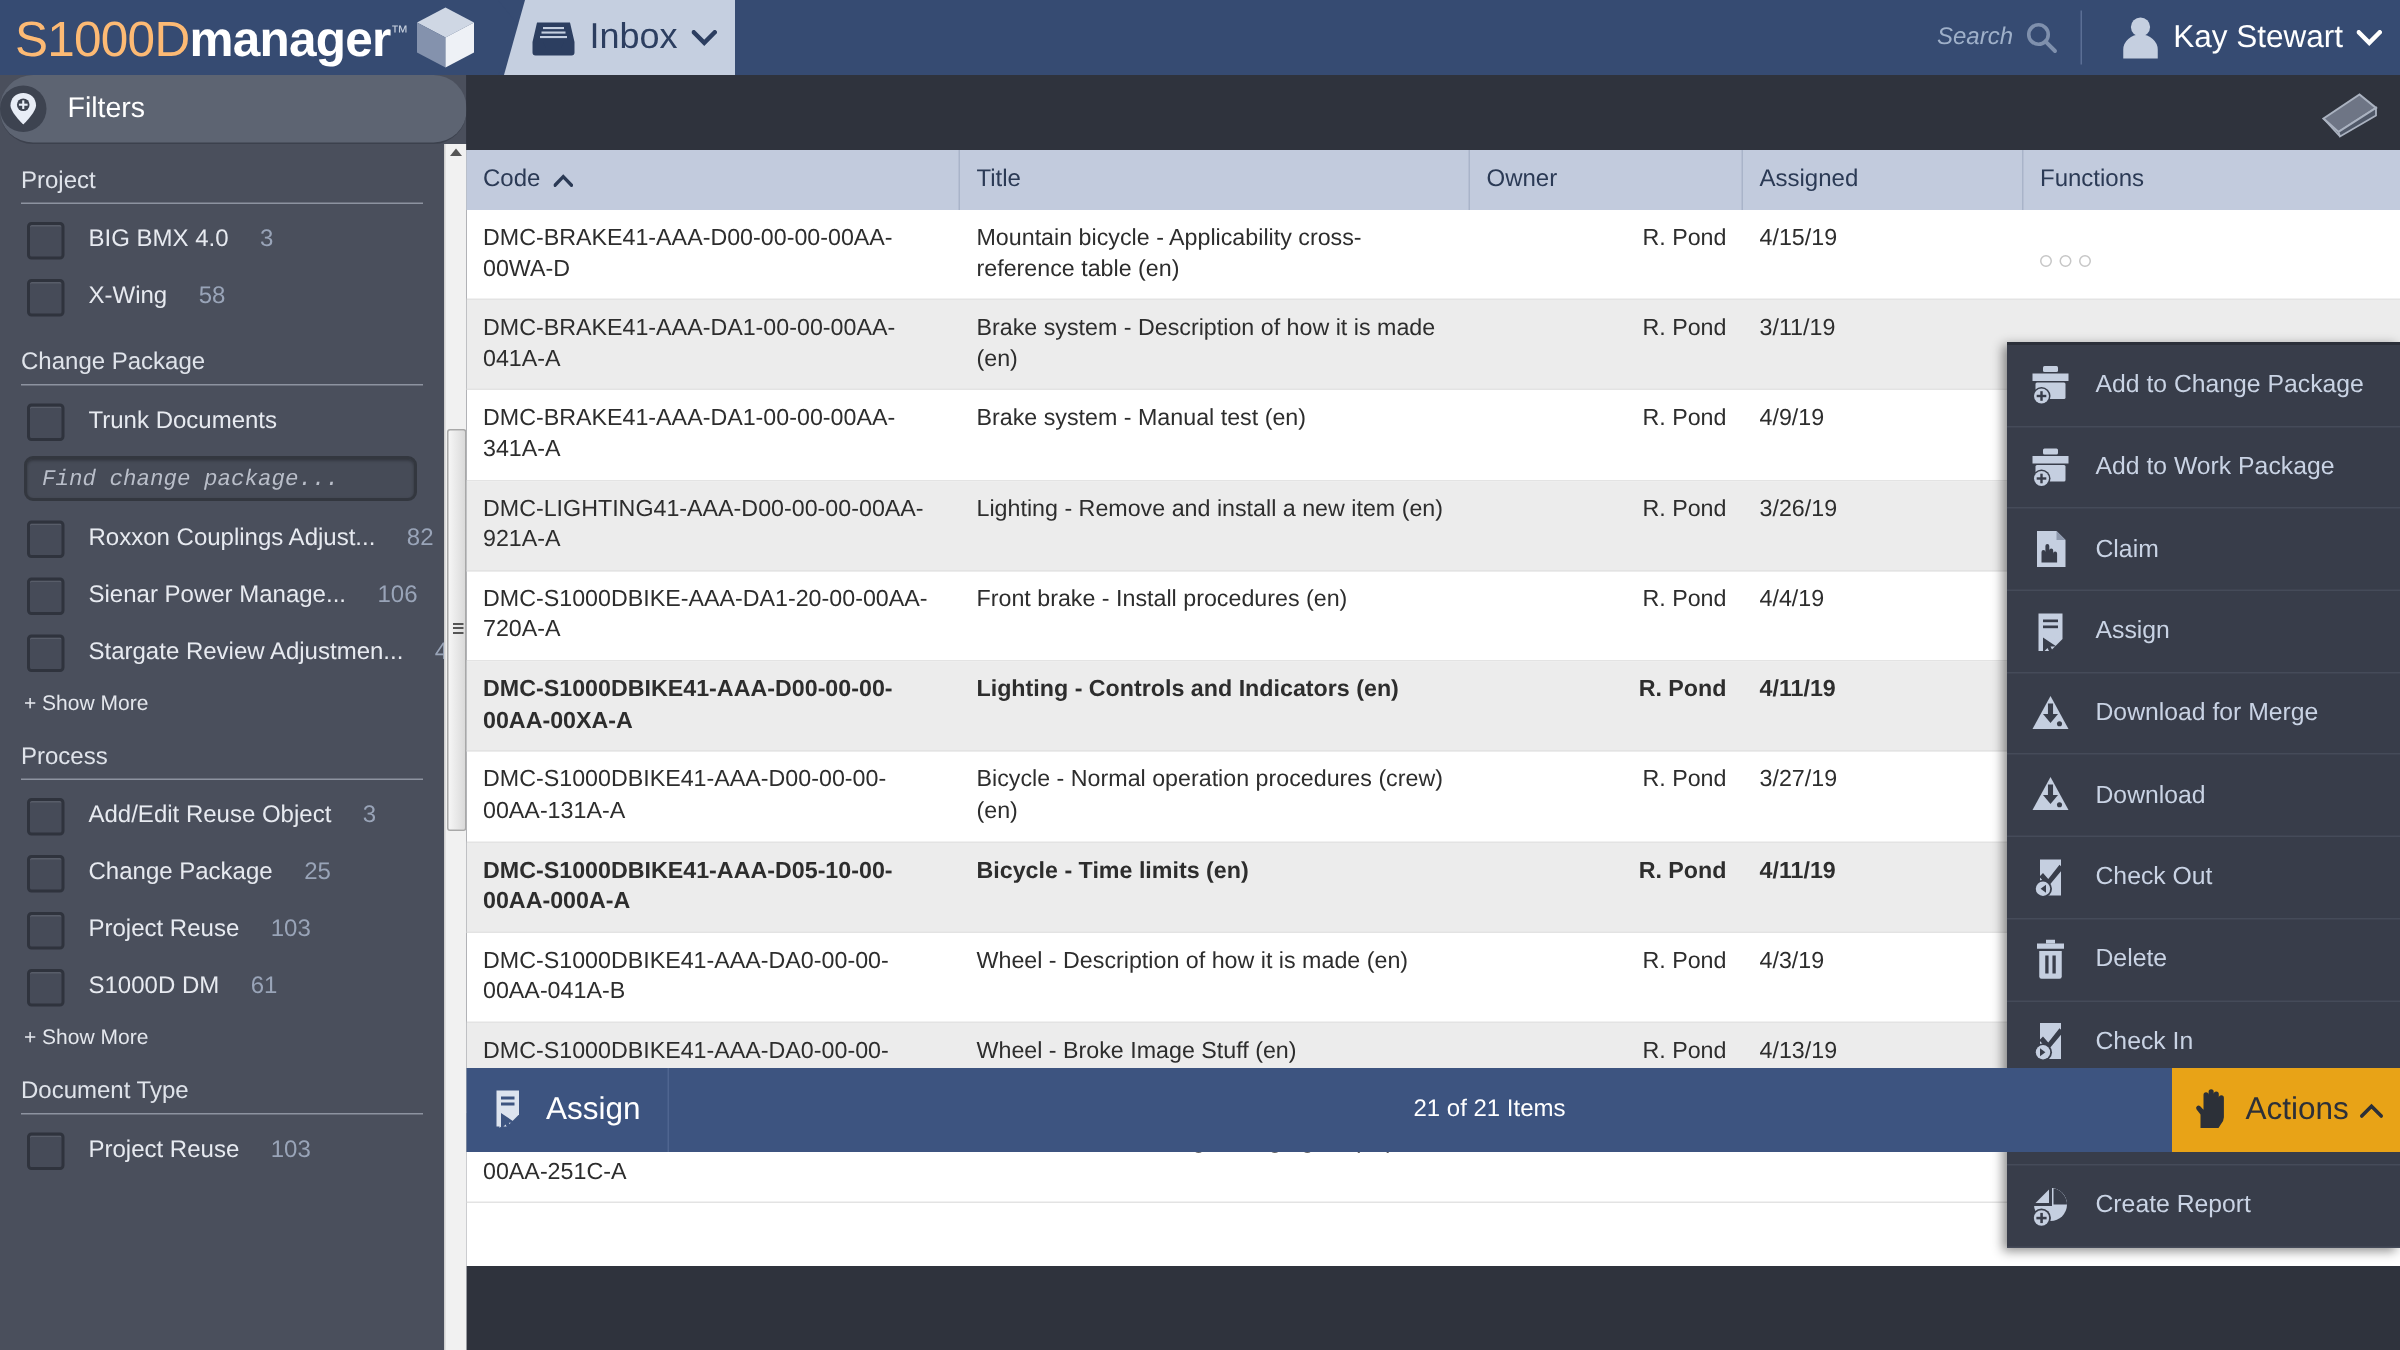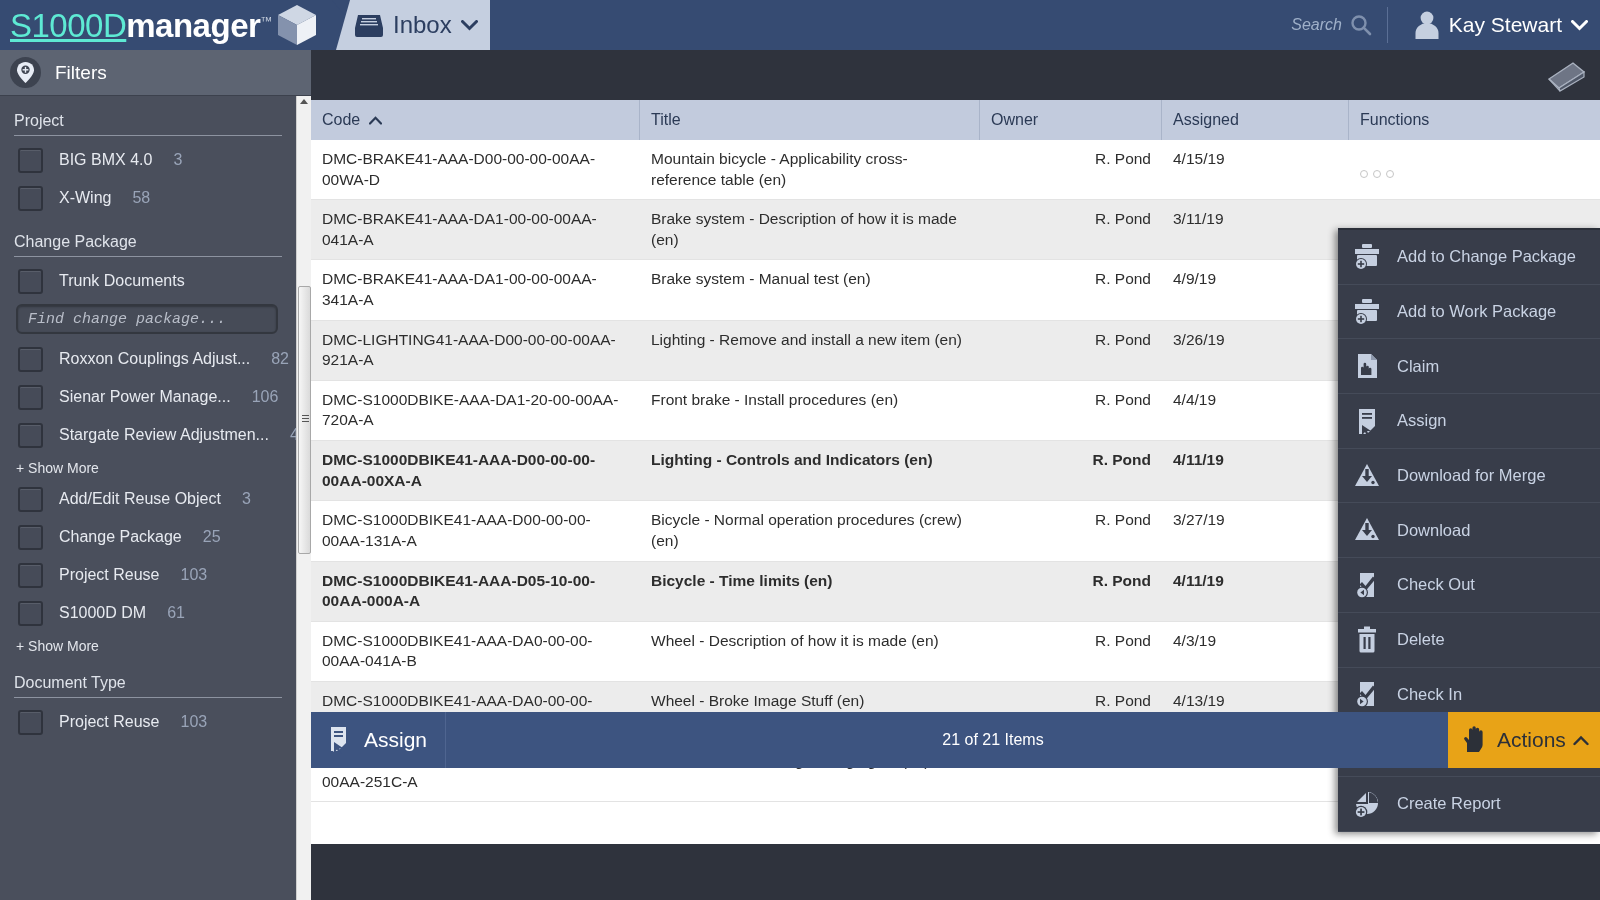--- a/index.html
+++ b/index.html
@@ -22,21 +22,21 @@
     height: 50px; width: 336px;
     background: #364b72;
     display: flex; align-items: center;
     padding-left: 10px;
     overflow: visible;
   }
   .brand-text {
     font-size: 33px; letter-spacing: -0.5px; line-height: 1;
     white-space: nowrap;
   }
-  .brand-text .s1000d { color: #5eead4; font-weight: 300; text-decoration: underline; }
+  .brand-text .s1000d { color: #fdba74; font-weight: 300; }
   .brand-text .mgr { color: #ffffff; font-weight: 700; }
   .brand-text .tm { color: #c3ccdb; font-size: 12px; vertical-align: super; }
   .cube { width: 46px; height: 46px; margin-left: 2px; }
 
   .tab-inbox {
     position: absolute; left: 336px; top: 0;
     height: 50px; width: 154px;
     background: #c5cfe0;
     display: flex; align-items: center; gap: 9px;
     padding-left: 18px;
@@ -65,22 +65,22 @@
 
   
   .sidebar {
     position: absolute; left: 0; top: 50px;
     width: 311px; height: 850px;
     background: #4a4f5c;
   }
   .filters-header {
     height: 46px; background: #5d6472;
     display: flex; align-items: center; gap: 14px;
-    padding-left: 10px;
     border-bottom: 1px solid #3c414d;
+    border-radius: 22px;
   }
   .filters-badge {
     width: 31px; height: 31px; border-radius: 50%;
     background: #3d4350;
     display: flex; align-items: center; justify-content: center;
   }
   .filters-title { font-size: 19px; color: #ffffff; }
 
   .sidebar-scroll {
     position: absolute; top: 46px; left: 0;
@@ -355,20 +355,21 @@
       <span class="fcount">106</span>
     </div>
     <div class="filter-row">
       <div class="cbx"></div>
       <span class="flabel">Stargate Review Adjustmen...</span>
       <span class="fcount">45</span>
     </div>
     <div class="show-more">+ Show More</div>
 
     
+    <div class="grp-title">Process</div>
     <div class="filter-row">
       <div class="cbx"></div>
       <span class="flabel">Add/Edit Reuse Object</span>
       <span class="fcount">3</span>
     </div>
     <div class="filter-row">
       <div class="cbx"></div>
       <span class="flabel">Change Package</span>
       <span class="fcount">25</span>
     </div>

